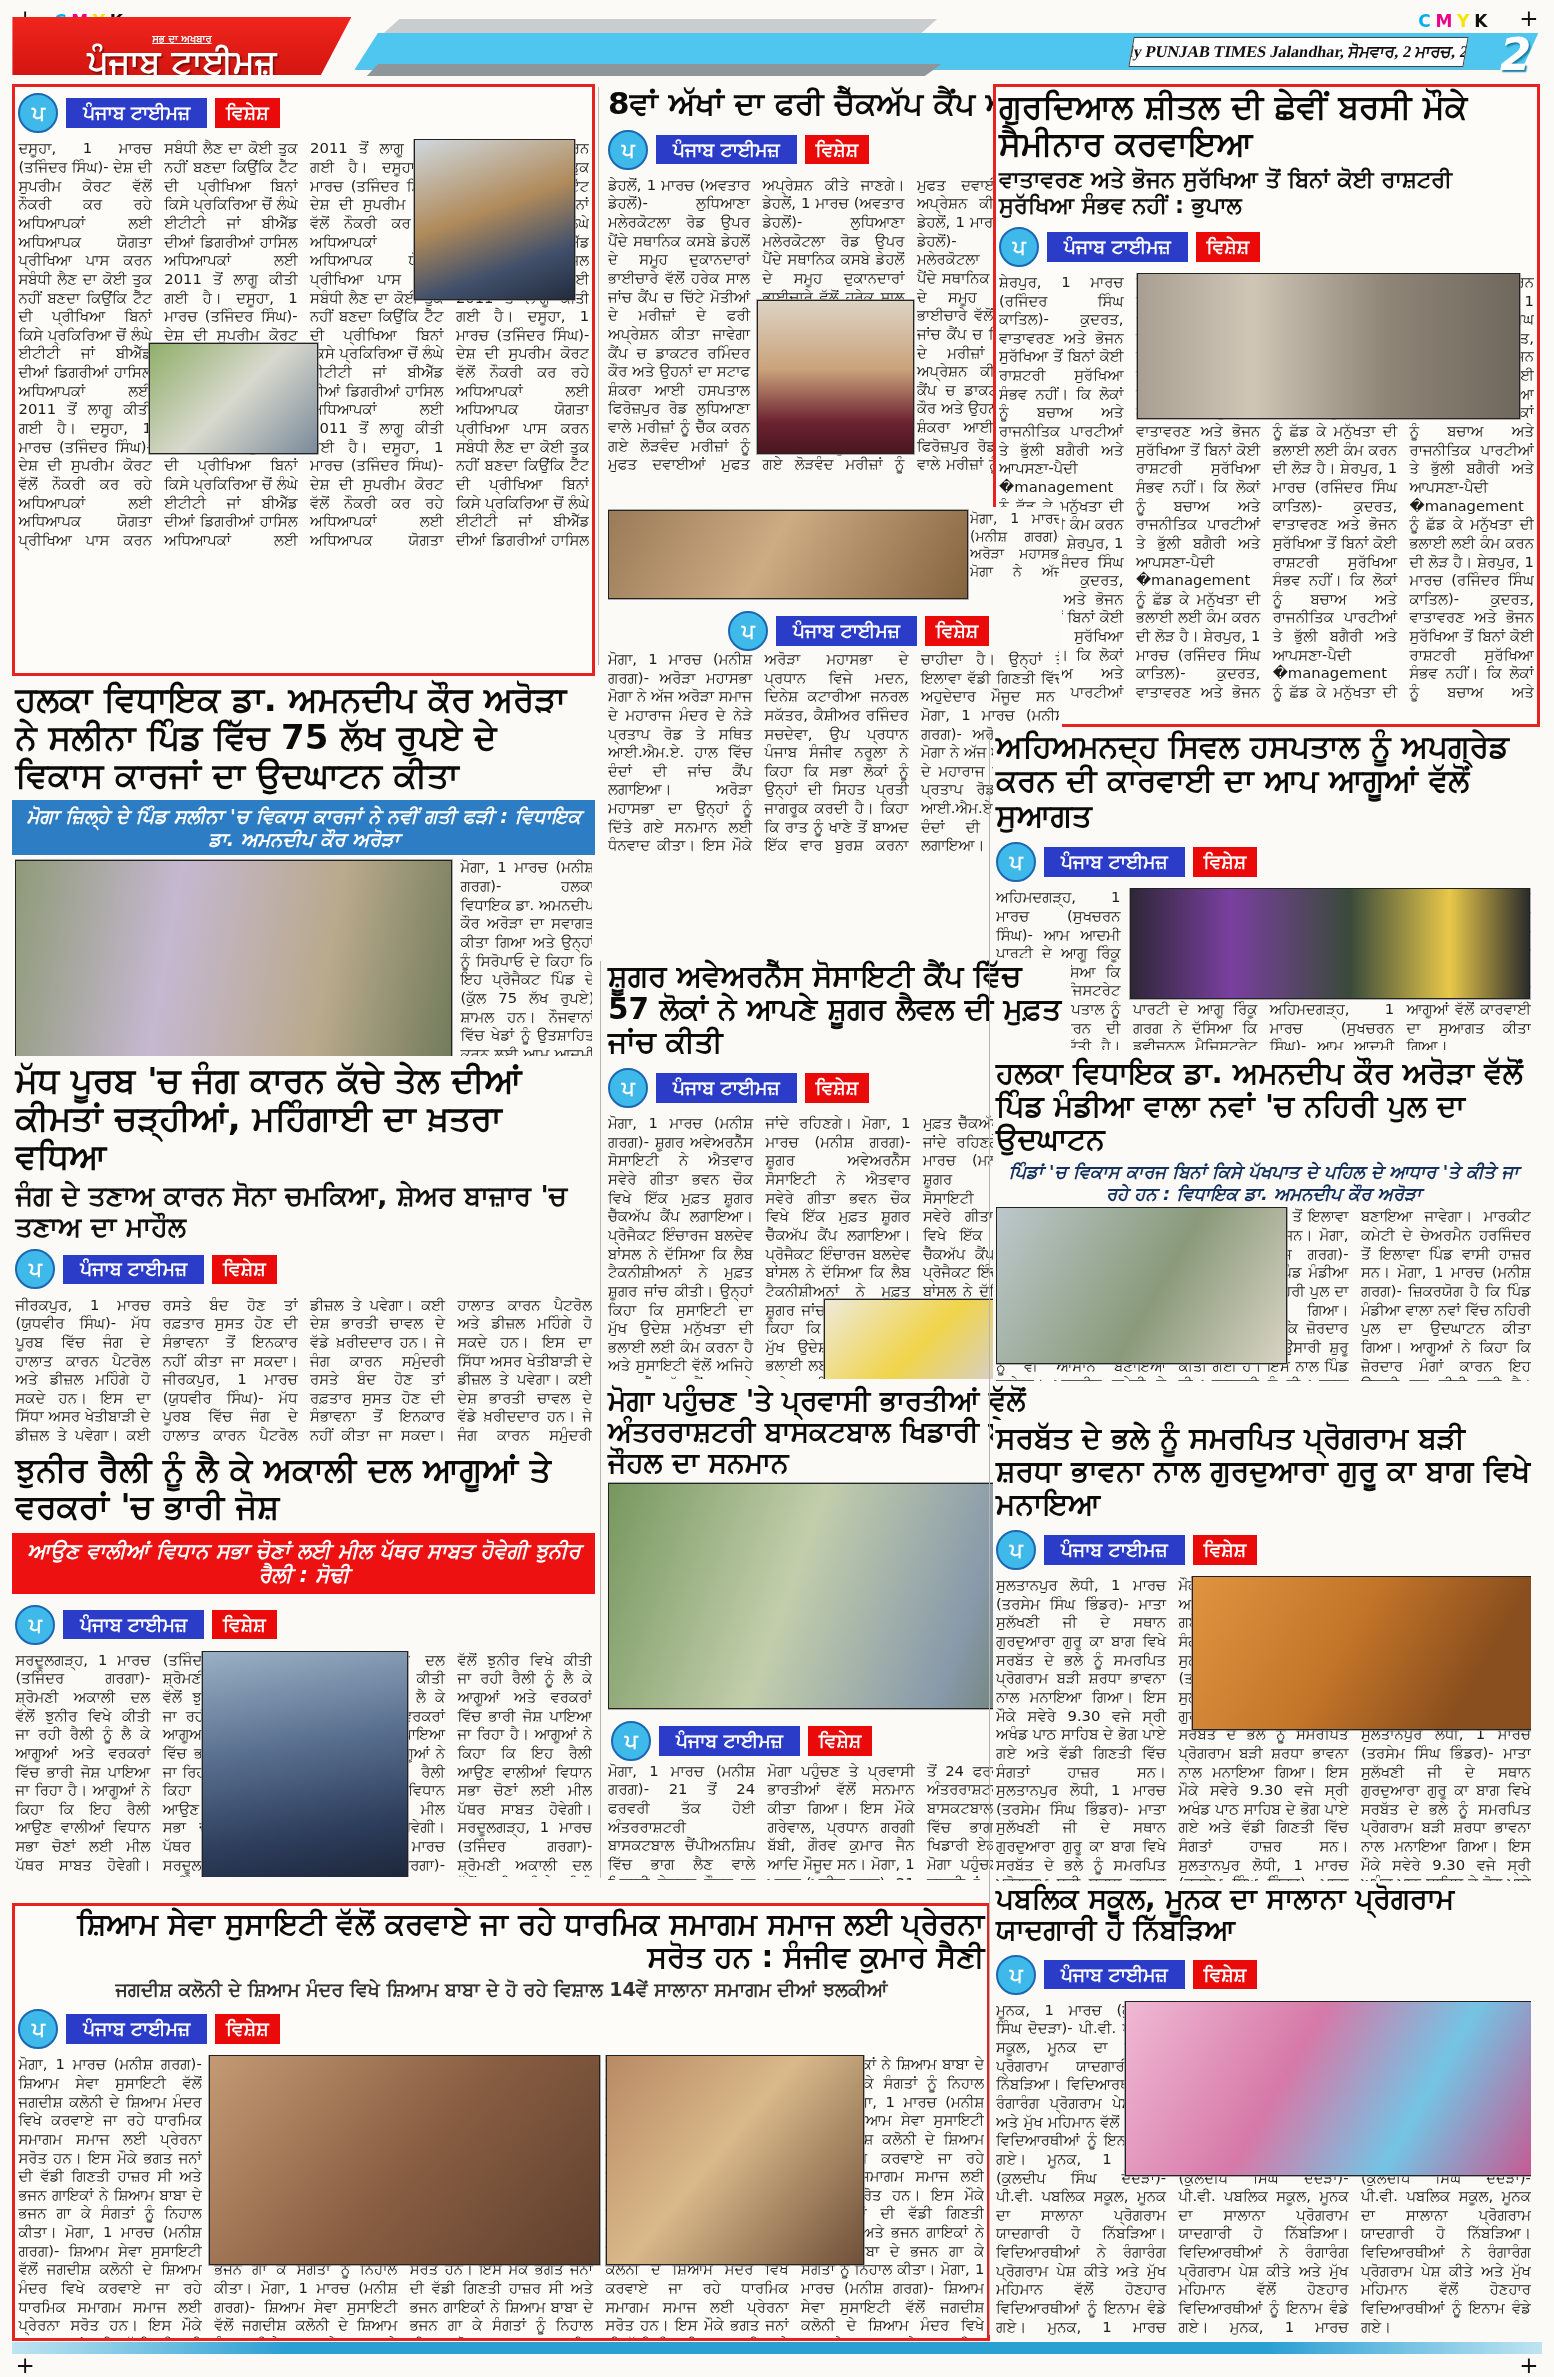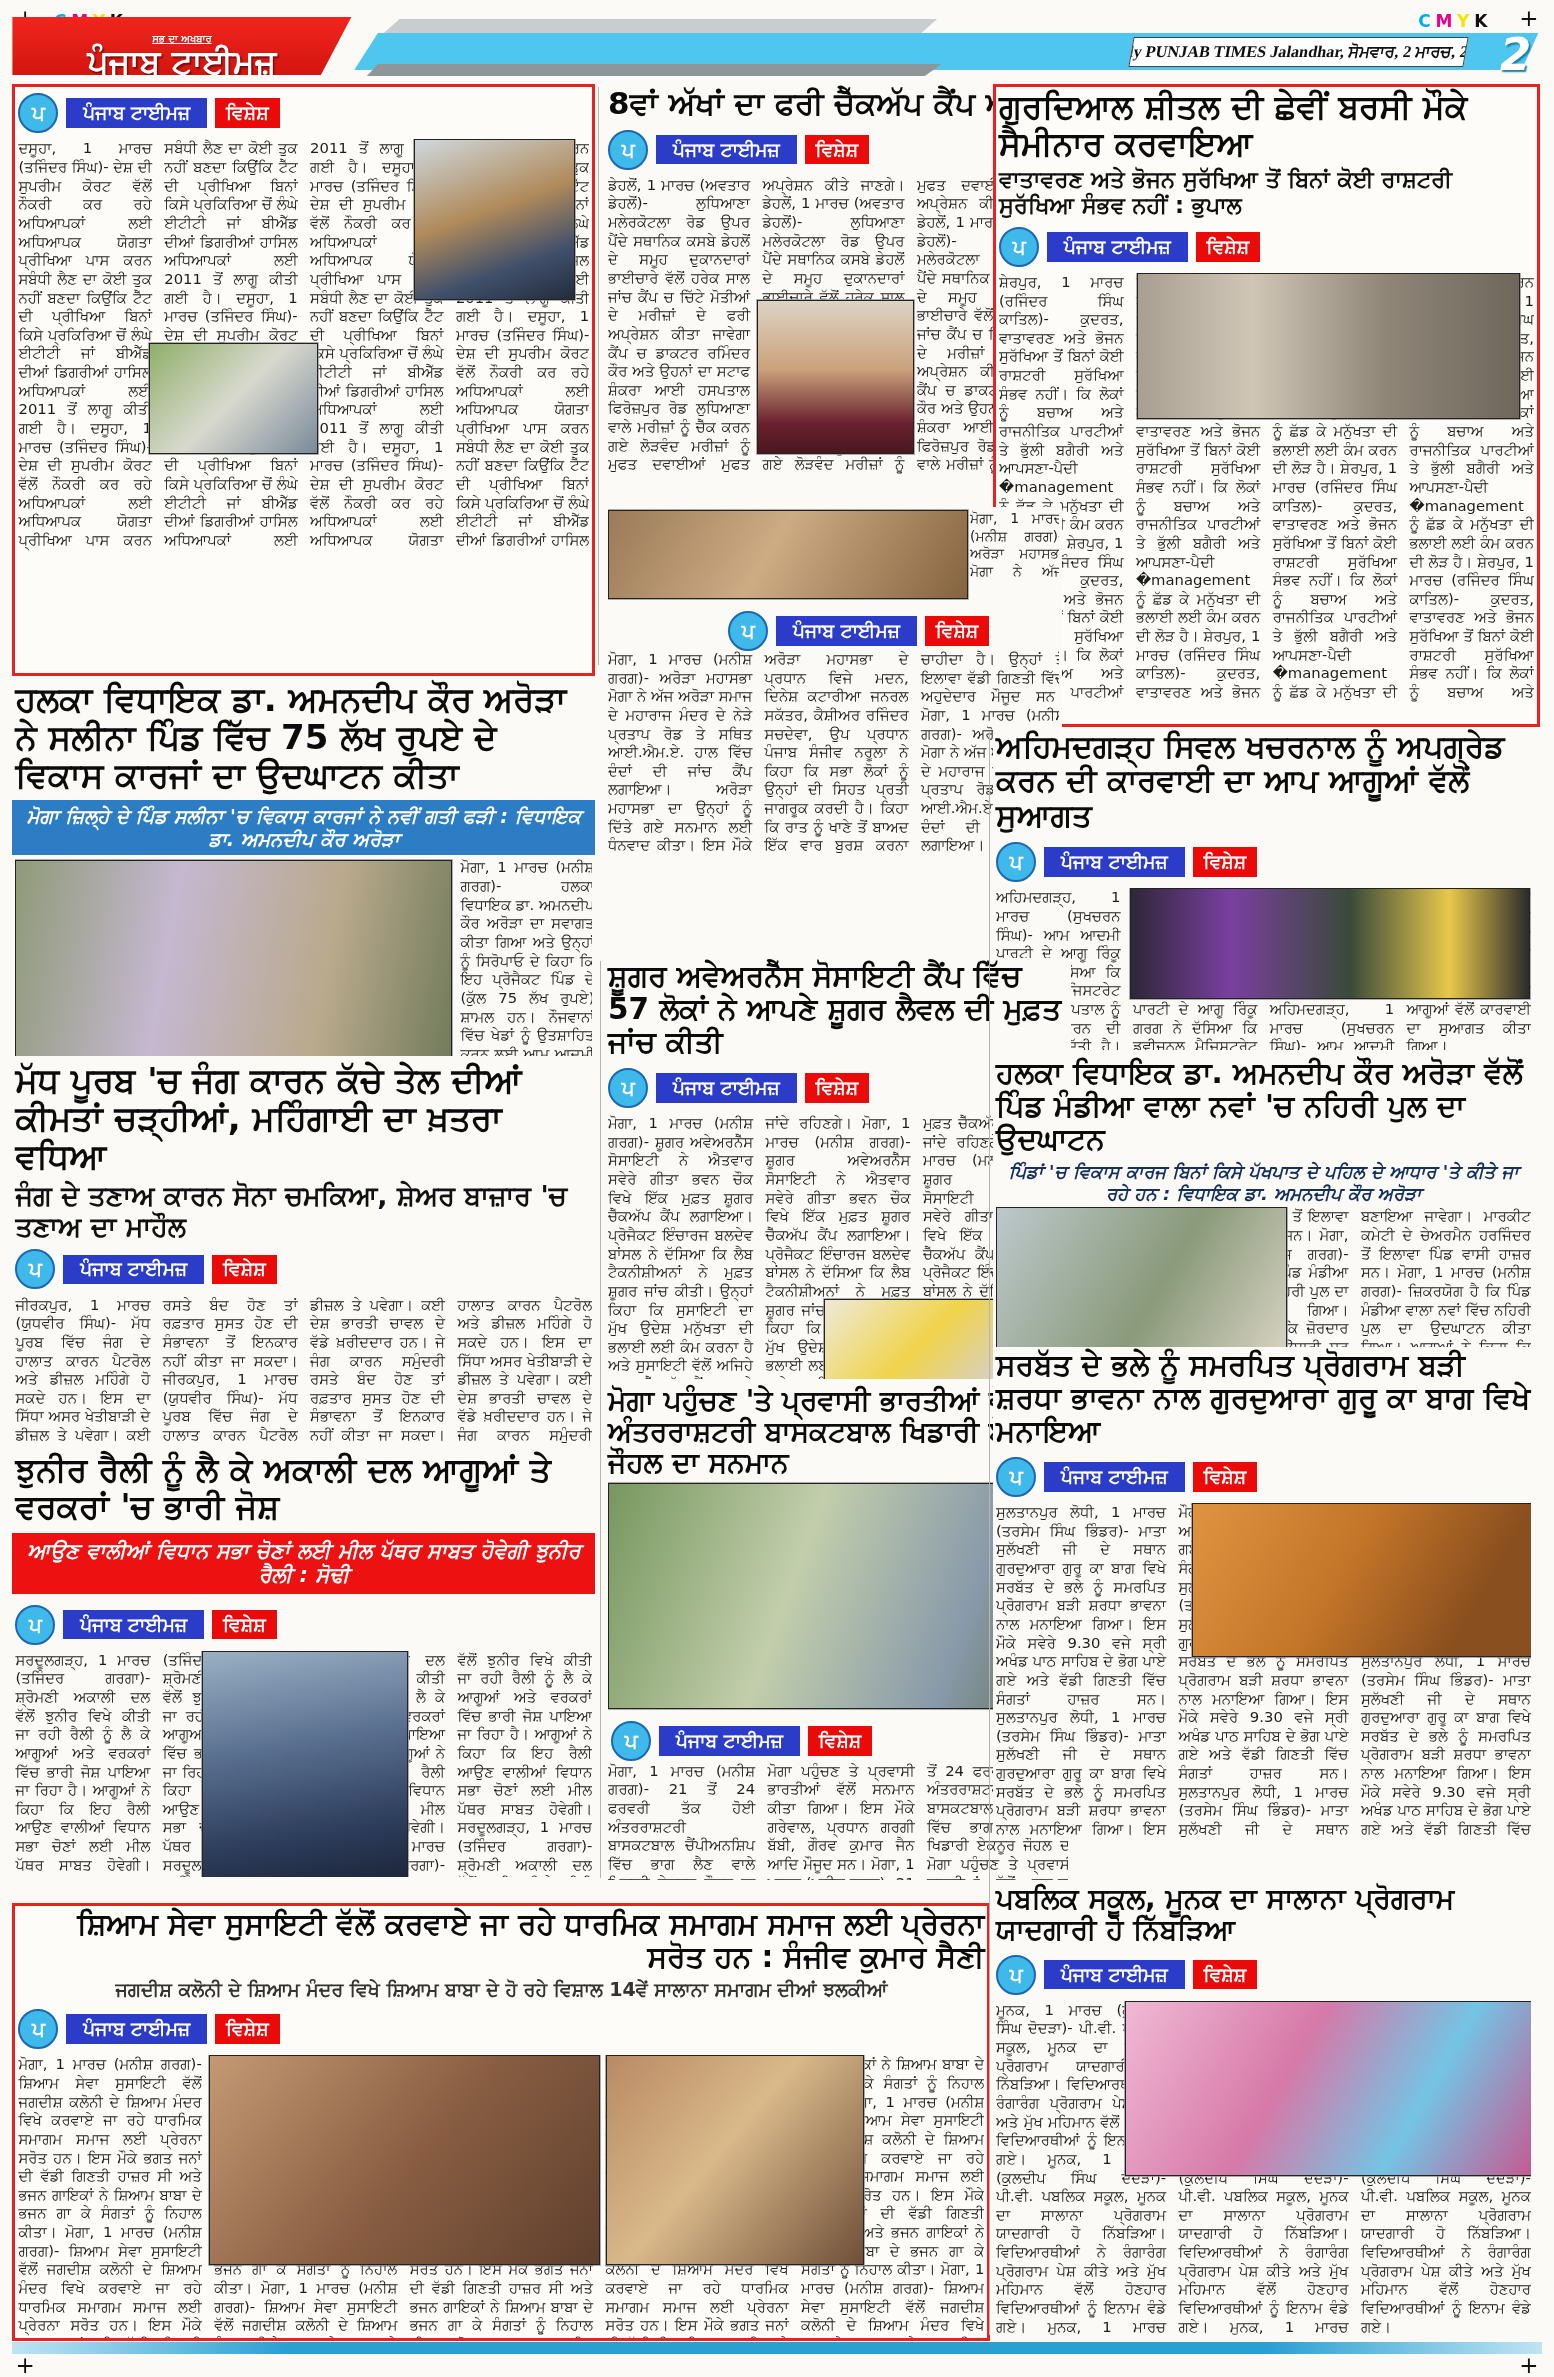--- a/index.html
+++ b/index.html
@@ -134,21 +134,21 @@
   <section class="art" style="left:12.4px;top:678px;width:583px;height:378px">
     <h2 class="hl f44">ਹਲਕਾ ਵਿਧਾਇਕ ਡਾ. ਅਮਨਦੀਪ ਕੌਰ ਅਰੋੜਾ ਨੇ ਸਲੀਨਾ ਪਿੰਡ ਵਿੱਚ 75 ਲੱਖ ਰੁਪਏ ਦੇ ਵਿਕਾਸ ਕਾਰਜਾਂ ਦਾ ਉਦਘਾਟਨ ਕੀਤਾ</h2>
     <div class="cap-blue">ਮੋਗਾ ਜ਼ਿਲ੍ਹੇ ਦੇ ਪਿੰਡ ਸਲੀਨਾ 'ਚ ਵਿਕਾਸ ਕਾਰਜਾਂ ਨੇ ਨਵੀਂ ਗਤੀ ਫੜੀ : ਵਿਧਾਇਕ ਡਾ. ਅਮਨਦੀਪ ਕੌਰ ਅਰੋੜਾ</div>
     <div class="bodyw" style="height:233px">
       <div class="photo ph-a5" style="left:0;top:1.6px;width:435px;height:227px"></div>
       <div class="cols c2" style="position:absolute;left:445px;top:0;width:134px;height:232px;column-count:1">ਮੋਗਾ, 1 ਮਾਰਚ (ਮਨੀਸ਼ ਗਰਗ)- ਹਲਕਾ ਵਿਧਾਇਕ ਡਾ. ਅਮਨਦੀਪ ਕੌਰ ਅਰੋੜਾ ਦਾ ਸਵਾਗਤ ਕੀਤਾ ਗਿਆ ਅਤੇ ਉਨ੍ਹਾਂ ਨੂੰ ਸਿਰੋਪਾਓ ਦੇ ਕਿਹਾ ਕਿ ਇਹ ਪ੍ਰੋਜੈਕਟ ਪਿੰਡ ਦੇ (ਕੁੱਲ 75 ਲੱਖ ਰੁਪਏ) ਸ਼ਾਮਲ ਹਨ। ਨੌਜਵਾਨਾਂ ਵਿੱਚ ਖੇਡਾਂ ਨੂੰ ਉਤਸ਼ਾਹਿਤ ਕਰਨ ਲਈ ਆਮ ਆਦਮੀ ਪਾਰਟੀ ਦੇ ਵਲੰਟੀਅਰ ਮੌਜੂਦ ਸਨ। ਮੋਗਾ, 1 ਮਾਰਚ (ਮਨੀਸ਼ ਗਰਗ)- ਹਲਕਾ ਵਿਧਾਇਕ ਡਾ. ਅਮਨਦੀਪ ਕੌਰ ਅਰੋੜਾ ਦਾ ਸਵਾਗਤ ਕੀਤਾ ਗਿਆ ਅਤੇ ਉਨ੍ਹਾਂ ਨੂੰ ਸਿਰੋਪਾਓ ਦੇ ਕਿਹਾ ਕਿ ਇਹ ਪ੍ਰੋਜੈਕਟ ਪਿੰਡ ਦੇ (ਕੁੱਲ 75 ਲੱਖ ਰੁਪਏ) ਸ਼ਾਮਲ ਹਨ। ਨੌਜਵਾਨਾਂ ਵਿੱਚ ਖੇਡਾਂ ਨੂੰ ਉਤਸ਼ਾਹਿਤ ਕਰਨ ਲਈ ਆਮ ਆਦਮੀ ਪਾਰਟੀ ਦੇ ਵਲੰਟੀਅਰ ਮੌਜੂਦ ਸਨ।</div>
     </div>
   </section>
 
   <section class="art" style="left:993px;top:727px;width:541px;height:323px">
-    <h2 class="hl f40">ਅਹਿਮਦਗੜ੍ਹ ਸਿਵਲ ਖਚਰਨਾਲ ਨੂੰ ਅਪਗ੍ਰੇਡ ਕਰਨ ਦੀ ਕਾਰਵਾਈ ਦਾ ਆਪ ਆਗੂਆਂ ਵੱਲੋਂ ਸੁਆਗਤ</h2>
+    <h2 class="hl f40">ਅਹਿਅਮਨਦ੍ਹ ਸਿਵਲ ਹਸਪਤਾਲ ਨੂੰ ਅਪਗ੍ਰੇਡ ਕਰਨ ਦੀ ਕਾਰਵਾਈ ਦਾ ਆਪ ਆਗੂਆਂ ਵੱਲੋਂ ਸੁਆਗਤ</h2>
     <div class="byline">
       <span class="pt-circle">ਪ</span>
       <span class="pt-badge">ਪੰਜਾਬ ਟਾਈਮਜ਼</span>
       <span class="sp-badge">ਵਿਸ਼ੇਸ਼</span>
     </div>
     <div class="bodyw" style="height:193px">
       <div class="cols c4">ਅਹਿਮਦਗੜ੍ਹ, 1 ਮਾਰਚ (ਸੁਖਚਰਨ ਸਿੰਘ)- ਆਮ ਆਦਮੀ ਪਾਰਟੀ ਦੇ ਆਗੂ ਰਿੰਕੂ ਗਰਗ ਨੇ ਦੱਸਿਆ ਕਿ ਡਵੀਜ਼ਨਲ ਮੈਜਿਸਟਰੇਟ ਨੇ ਸਿਵਲ ਹਸਪਤਾਲ ਨੂੰ ਅਪਗ੍ਰੇਡ ਕਰਨ ਦੀ ਪ੍ਰਵਾਨਗੀ ਦਿੱਤੀ ਹੈ। ਇਸ ਸਬੰਧ ਵਿੱਚ ਆਪ ਆਗੂਆਂ ਵੱਲੋਂ ਕਾਰਵਾਈ ਦਾ ਸੁਆਗਤ ਕੀਤਾ ਗਿਆ। ਅਹਿਮਦਗੜ੍ਹ, 1 ਮਾਰਚ (ਸੁਖਚਰਨ ਸਿੰਘ)- ਆਮ ਆਦਮੀ ਪਾਰਟੀ ਦੇ ਆਗੂ ਰਿੰਕੂ ਗਰਗ ਨੇ ਦੱਸਿਆ ਕਿ ਡਵੀਜ਼ਨਲ ਮੈਜਿਸਟਰੇਟ ਨੇ ਸਿਵਲ ਹਸਪਤਾਲ ਨੂੰ ਅਪਗ੍ਰੇਡ ਕਰਨ ਦੀ ਪ੍ਰਵਾਨਗੀ ਦਿੱਤੀ ਹੈ। ਇਸ ਸਬੰਧ ਵਿੱਚ ਆਪ ਆਗੂਆਂ ਵੱਲੋਂ ਕਾਰਵਾਈ ਦਾ ਸੁਆਗਤ ਕੀਤਾ ਗਿਆ। ਅਹਿਮਦਗੜ੍ਹ, 1 ਮਾਰਚ (ਸੁਖਚਰਨ ਸਿੰਘ)- ਆਮ ਆਦਮੀ ਪਾਰਟੀ ਦੇ ਆਗੂ ਰਿੰਕੂ ਗਰਗ ਨੇ ਦੱਸਿਆ ਕਿ ਡਵੀਜ਼ਨਲ ਮੈਜਿਸਟਰੇਟ ਨੇ ਸਿਵਲ ਹਸਪਤਾਲ ਨੂੰ ਅਪਗ੍ਰੇਡ ਕਰਨ ਦੀ ਪ੍ਰਵਾਨਗੀ ਦਿੱਤੀ ਹੈ। ਇਸ ਸਬੰਧ ਵਿੱਚ ਆਪ ਆਗੂਆਂ ਵੱਲੋਂ ਕਾਰਵਾਈ ਦਾ ਸੁਆਗਤ ਕੀਤਾ ਗਿਆ। ਅਹਿਮਦਗੜ੍ਹ, 1 ਮਾਰਚ (ਸੁਖਚਰਨ ਸਿੰਘ)- ਆਮ ਆਦਮੀ ਪਾਰਟੀ ਦੇ ਆਗੂ ਰਿੰਕੂ ਗਰਗ ਨੇ ਦੱਸਿਆ ਕਿ ਡਵੀਜ਼ਨਲ ਮੈਜਿਸਟਰੇਟ ਨੇ ਸਿਵਲ ਹਸਪਤਾਲ ਨੂੰ ਅਪਗ੍ਰੇਡ ਕਰਨ ਦੀ ਪ੍ਰਵਾਨਗੀ ਦਿੱਤੀ ਹੈ। ਇਸ ਸਬੰਧ ਵਿੱਚ ਆਪ ਆਗੂਆਂ ਵੱਲੋਂ ਕਾਰਵਾਈ ਦਾ ਸੁਆਗਤ ਕੀਤਾ ਗਿਆ। ਅਹਿਮਦਗੜ੍ਹ, 1 ਮਾਰਚ (ਸੁਖਚਰਨ ਸਿੰਘ)- ਆਮ ਆਦਮੀ ਪਾਰਟੀ ਦੇ ਆਗੂ ਰਿੰਕੂ ਗਰਗ ਨੇ ਦੱਸਿਆ ਕਿ ਡਵੀਜ਼ਨਲ ਮੈਜਿਸਟਰੇਟ ਨੇ ਸਿਵਲ ਹਸਪਤਾਲ ਨੂੰ ਅਪਗ੍ਰੇਡ ਕਰਨ ਦੀ ਪ੍ਰਵਾਨਗੀ ਦਿੱਤੀ ਹੈ। ਇਸ ਸਬੰਧ ਵਿੱਚ ਆਪ ਆਗੂਆਂ ਵੱਲੋਂ ਕਾਰਵਾਈ ਦਾ ਸੁਆਗਤ ਕੀਤਾ ਗਿਆ।</div>
       <div class="photo ph-a6" style="left:134px;top:0;width:398px;height:109px"></div>
     </div>
   </section>
@@ -208,21 +208,21 @@
       <span class="pt-circle">ਪ</span>
       <span class="pt-badge">ਪੰਜਾਬ ਟਾਈਮਜ਼</span>
       <span class="sp-badge">ਵਿਸ਼ੇਸ਼</span>
     </div>
     <div class="bodyw" style="height:255px">
       <div class="cols c4">ਸਰਦੂਲਗੜ੍ਹ, 1 ਮਾਰਚ (ਤਜਿੰਦਰ ਗਰਗਾ)- ਸ਼੍ਰੋਮਣੀ ਅਕਾਲੀ ਦਲ ਵੱਲੋਂ ਝੁਨੀਰ ਵਿਖੇ ਕੀਤੀ ਜਾ ਰਹੀ ਰੈਲੀ ਨੂੰ ਲੈ ਕੇ ਆਗੂਆਂ ਅਤੇ ਵਰਕਰਾਂ ਵਿੱਚ ਭਾਰੀ ਜੋਸ਼ ਪਾਇਆ ਜਾ ਰਿਹਾ ਹੈ। ਆਗੂਆਂ ਨੇ ਕਿਹਾ ਕਿ ਇਹ ਰੈਲੀ ਆਉਣ ਵਾਲੀਆਂ ਵਿਧਾਨ ਸਭਾ ਚੋਣਾਂ ਲਈ ਮੀਲ ਪੱਥਰ ਸਾਬਤ ਹੋਵੇਗੀ। ਸਰਦੂਲਗੜ੍ਹ, 1 ਮਾਰਚ (ਤਜਿੰਦਰ ਗਰਗਾ)- ਸ਼੍ਰੋਮਣੀ ਅਕਾਲੀ ਦਲ ਵੱਲੋਂ ਝੁਨੀਰ ਵਿਖੇ ਕੀਤੀ ਜਾ ਰਹੀ ਰੈਲੀ ਨੂੰ ਲੈ ਕੇ ਆਗੂਆਂ ਅਤੇ ਵਰਕਰਾਂ ਵਿੱਚ ਭਾਰੀ ਜੋਸ਼ ਪਾਇਆ ਜਾ ਰਿਹਾ ਹੈ। ਆਗੂਆਂ ਨੇ ਕਿਹਾ ਕਿ ਇਹ ਰੈਲੀ ਆਉਣ ਵਾਲੀਆਂ ਵਿਧਾਨ ਸਭਾ ਚੋਣਾਂ ਲਈ ਮੀਲ ਪੱਥਰ ਸਾਬਤ ਹੋਵੇਗੀ। ਸਰਦੂਲਗੜ੍ਹ, 1 ਮਾਰਚ (ਤਜਿੰਦਰ ਗਰਗਾ)- ਸ਼੍ਰੋਮਣੀ ਅਕਾਲੀ ਦਲ ਵੱਲੋਂ ਝੁਨੀਰ ਵਿਖੇ ਕੀਤੀ ਜਾ ਰਹੀ ਰੈਲੀ ਨੂੰ ਲੈ ਕੇ ਆਗੂਆਂ ਅਤੇ ਵਰਕਰਾਂ ਵਿੱਚ ਭਾਰੀ ਜੋਸ਼ ਪਾਇਆ ਜਾ ਰਿਹਾ ਹੈ। ਆਗੂਆਂ ਨੇ ਕਿਹਾ ਕਿ ਇਹ ਰੈਲੀ ਆਉਣ ਵਾਲੀਆਂ ਵਿਧਾਨ ਸਭਾ ਚੋਣਾਂ ਲਈ ਮੀਲ ਪੱਥਰ ਸਾਬਤ ਹੋਵੇਗੀ। ਸਰਦੂਲਗੜ੍ਹ, 1 ਮਾਰਚ (ਤਜਿੰਦਰ ਗਰਗਾ)- ਸ਼੍ਰੋਮਣੀ ਅਕਾਲੀ ਦਲ ਵੱਲੋਂ ਝੁਨੀਰ ਵਿਖੇ ਕੀਤੀ ਜਾ ਰਹੀ ਰੈਲੀ ਨੂੰ ਲੈ ਕੇ ਆਗੂਆਂ ਅਤੇ ਵਰਕਰਾਂ ਵਿੱਚ ਭਾਰੀ ਜੋਸ਼ ਪਾਇਆ ਜਾ ਰਿਹਾ ਹੈ। ਆਗੂਆਂ ਨੇ ਕਿਹਾ ਕਿ ਇਹ ਰੈਲੀ ਆਉਣ ਵਾਲੀਆਂ ਵਿਧਾਨ ਸਭਾ ਚੋਣਾਂ ਲਈ ਮੀਲ ਪੱਥਰ ਸਾਬਤ ਹੋਵੇਗੀ। ਸਰਦੂਲਗੜ੍ਹ, 1 ਮਾਰਚ (ਤਜਿੰਦਰ ਗਰਗਾ)- ਸ਼੍ਰੋਮਣੀ ਅਕਾਲੀ ਦਲ ਵੱਲੋਂ ਝੁਨੀਰ ਵਿਖੇ ਕੀਤੀ ਜਾ ਰਹੀ ਰੈਲੀ ਨੂੰ ਲੈ ਕੇ ਆਗੂਆਂ ਅਤੇ ਵਰਕਰਾਂ ਵਿੱਚ ਭਾਰੀ ਜੋਸ਼ ਪਾਇਆ ਜਾ ਰਿਹਾ ਹੈ। ਆਗੂਆਂ ਨੇ ਕਿਹਾ ਕਿ ਇਹ ਰੈਲੀ ਆਉਣ ਵਾਲੀਆਂ ਵਿਧਾਨ ਸਭਾ ਚੋਣਾਂ ਲਈ ਮੀਲ ਪੱਥਰ ਸਾਬਤ ਹੋਵੇਗੀ। ਸਰਦੂਲਗੜ੍ਹ, 1 ਮਾਰਚ (ਤਜਿੰਦਰ ਗਰਗਾ)- ਸ਼੍ਰੋਮਣੀ ਅਕਾਲੀ ਦਲ ਵੱਲੋਂ ਝੁਨੀਰ ਵਿਖੇ ਕੀਤੀ ਜਾ ਰਹੀ ਰੈਲੀ ਨੂੰ ਲੈ ਕੇ ਆਗੂਆਂ ਅਤੇ ਵਰਕਰਾਂ ਵਿੱਚ ਭਾਰੀ ਜੋਸ਼ ਪਾਇਆ ਜਾ ਰਿਹਾ ਹੈ। ਆਗੂਆਂ ਨੇ ਕਿਹਾ ਕਿ ਇਹ ਰੈਲੀ ਆਉਣ ਵਾਲੀਆਂ ਵਿਧਾਨ ਸਭਾ ਚੋਣਾਂ ਲਈ ਮੀਲ ਪੱਥਰ ਸਾਬਤ ਹੋਵੇਗੀ।</div>
       <div class="photo ph-a11" style="left:187px;top:0;width:204px;height:233px"></div>
     </div>
   </section>
 
-  <section class="art" style="left:993px;top:1347px;width:541px;height:491px">
+  <section class="art" style="left:993px;top:1420px;width:541px;height:491px">
     <h2 class="hl f38">ਸਰਬੱਤ ਦੇ ਭਲੇ ਨੂੰ ਸਮਰਪਿਤ ਪ੍ਰੋਗਰਾਮ ਬੜੀ ਸ਼ਰਧਾ ਭਾਵਨਾ ਨਾਲ ਗੁਰਦੁਆਰਾ ਗੁਰੂ ਕਾ ਬਾਗ ਵਿਖੇ ਮਨਾਇਆ</h2>
     <div class="byline">
       <span class="pt-circle">ਪ</span>
       <span class="pt-badge">ਪੰਜਾਬ ਟਾਈਮਜ਼</span>
       <span class="sp-badge">ਵਿਸ਼ੇਸ਼</span>
     </div>
     <div class="bodyw" style="height:351px">
       <div class="cols c3">ਸੁਲਤਾਨਪੁਰ ਲੋਧੀ, 1 ਮਾਰਚ (ਤਰਸੇਮ ਸਿੰਘ ਭਿੰਡਰ)- ਮਾਤਾ ਸੁਲੱਖਣੀ ਜੀ ਦੇ ਸਥਾਨ ਗੁਰਦੁਆਰਾ ਗੁਰੂ ਕਾ ਬਾਗ ਵਿਖੇ ਸਰਬੱਤ ਦੇ ਭਲੇ ਨੂੰ ਸਮਰਪਿਤ ਪ੍ਰੋਗਰਾਮ ਬੜੀ ਸ਼ਰਧਾ ਭਾਵਨਾ ਨਾਲ ਮਨਾਇਆ ਗਿਆ। ਇਸ ਮੌਕੇ ਸਵੇਰੇ 9.30 ਵਜੇ ਸ੍ਰੀ ਅਖੰਡ ਪਾਠ ਸਾਹਿਬ ਦੇ ਭੋਗ ਪਾਏ ਗਏ ਅਤੇ ਵੱਡੀ ਗਿਣਤੀ ਵਿੱਚ ਸੰਗਤਾਂ ਹਾਜ਼ਰ ਸਨ। ਸੁਲਤਾਨਪੁਰ ਲੋਧੀ, 1 ਮਾਰਚ (ਤਰਸੇਮ ਸਿੰਘ ਭਿੰਡਰ)- ਮਾਤਾ ਸੁਲੱਖਣੀ ਜੀ ਦੇ ਸਥਾਨ ਗੁਰਦੁਆਰਾ ਗੁਰੂ ਕਾ ਬਾਗ ਵਿਖੇ ਸਰਬੱਤ ਦੇ ਭਲੇ ਨੂੰ ਸਮਰਪਿਤ ਪ੍ਰੋਗਰਾਮ ਬੜੀ ਸ਼ਰਧਾ ਭਾਵਨਾ ਨਾਲ ਮਨਾਇਆ ਗਿਆ। ਇਸ ਮੌਕੇ ਸਵੇਰੇ 9.30 ਵਜੇ ਸ੍ਰੀ ਅਖੰਡ ਪਾਠ ਸਾਹਿਬ ਦੇ ਭੋਗ ਪਾਏ ਗਏ ਅਤੇ ਵੱਡੀ ਗਿਣਤੀ ਵਿੱਚ ਸੰਗਤਾਂ ਹਾਜ਼ਰ ਸਨ। ਸੁਲਤਾਨਪੁਰ ਲੋਧੀ, 1 ਮਾਰਚ (ਤਰਸੇਮ ਸਿੰਘ ਭਿੰਡਰ)- ਮਾਤਾ ਸੁਲੱਖਣੀ ਜੀ ਦੇ ਸਥਾਨ ਗੁਰਦੁਆਰਾ ਗੁਰੂ ਕਾ ਬਾਗ ਵਿਖੇ ਸਰਬੱਤ ਦੇ ਭਲੇ ਨੂੰ ਸਮਰਪਿਤ ਪ੍ਰੋਗਰਾਮ ਬੜੀ ਸ਼ਰਧਾ ਭਾਵਨਾ ਨਾਲ ਮਨਾਇਆ ਗਿਆ। ਇਸ ਮੌਕੇ ਸਵੇਰੇ 9.30 ਵਜੇ ਸ੍ਰੀ ਅਖੰਡ ਪਾਠ ਸਾਹਿਬ ਦੇ ਭੋਗ ਪਾਏ ਗਏ ਅਤੇ ਵੱਡੀ ਗਿਣਤੀ ਵਿੱਚ ਸੰਗਤਾਂ ਹਾਜ਼ਰ ਸਨ। ਸੁਲਤਾਨਪੁਰ ਲੋਧੀ, 1 ਮਾਰਚ (ਤਰਸੇਮ ਸਿੰਘ ਭਿੰਡਰ)- ਮਾਤਾ ਸੁਲੱਖਣੀ ਜੀ ਦੇ ਸਥਾਨ ਗੁਰਦੁਆਰਾ ਗੁਰੂ ਕਾ ਬਾਗ ਵਿਖੇ ਸਰਬੱਤ ਦੇ ਭਲੇ ਨੂੰ ਸਮਰਪਿਤ ਪ੍ਰੋਗਰਾਮ ਬੜੀ ਸ਼ਰਧਾ ਭਾਵਨਾ ਨਾਲ ਮਨਾਇਆ ਗਿਆ। ਇਸ ਮੌਕੇ ਸਵੇਰੇ 9.30 ਵਜੇ ਸ੍ਰੀ ਅਖੰਡ ਪਾਠ ਸਾਹਿਬ ਦੇ ਭੋਗ ਪਾਏ ਗਏ ਅਤੇ ਵੱਡੀ ਗਿਣਤੀ ਵਿੱਚ ਸੰਗਤਾਂ ਹਾਜ਼ਰ ਸਨ। ਸੁਲਤਾਨਪੁਰ ਲੋਧੀ, 1 ਮਾਰਚ (ਤਰਸੇਮ ਸਿੰਘ ਭਿੰਡਰ)- ਮਾਤਾ ਸੁਲੱਖਣੀ ਜੀ ਦੇ ਸਥਾਨ ਗੁਰਦੁਆਰਾ ਗੁਰੂ ਕਾ ਬਾਗ ਵਿਖੇ ਸਰਬੱਤ ਦੇ ਭਲੇ ਨੂੰ ਸਮਰਪਿਤ ਪ੍ਰੋਗਰਾਮ ਬੜੀ ਸ਼ਰਧਾ ਭਾਵਨਾ ਨਾਲ ਮਨਾਇਆ ਗਿਆ। ਇਸ ਮੌਕੇ ਸਵੇਰੇ 9.30 ਵਜੇ ਸ੍ਰੀ ਅਖੰਡ ਪਾਠ ਸਾਹਿਬ ਦੇ ਭੋਗ ਪਾਏ ਗਏ ਅਤੇ ਵੱਡੀ ਗਿਣਤੀ ਵਿੱਚ ਸੰਗਤਾਂ ਹਾਜ਼ਰ ਸਨ। ਸੁਲਤਾਨਪੁਰ ਲੋਧੀ, 1 ਮਾਰਚ (ਤਰਸੇਮ ਸਿੰਘ ਭਿੰਡਰ)- ਮਾਤਾ ਸੁਲੱਖਣੀ ਜੀ ਦੇ ਸਥਾਨ ਗੁਰਦੁਆਰਾ ਗੁਰੂ ਕਾ ਬਾਗ ਵਿਖੇ ਸਰਬੱਤ ਦੇ ਭਲੇ ਨੂੰ ਸਮਰਪਿਤ ਪ੍ਰੋਗਰਾਮ ਬੜੀ ਸ਼ਰਧਾ ਭਾਵਨਾ ਨਾਲ ਮਨਾਇਆ ਗਿਆ। ਇਸ ਮੌਕੇ ਸਵੇਰੇ 9.30 ਵਜੇ ਸ੍ਰੀ ਅਖੰਡ ਪਾਠ ਸਾਹਿਬ ਦੇ ਭੋਗ ਪਾਏ ਗਏ ਅਤੇ ਵੱਡੀ ਗਿਣਤੀ ਵਿੱਚ ਸੰਗਤਾਂ ਹਾਜ਼ਰ ਸਨ।</div>
       <div class="photo ph-a12" style="left:196px;top:0;width:339px;height:152px"></div>
     </div>

